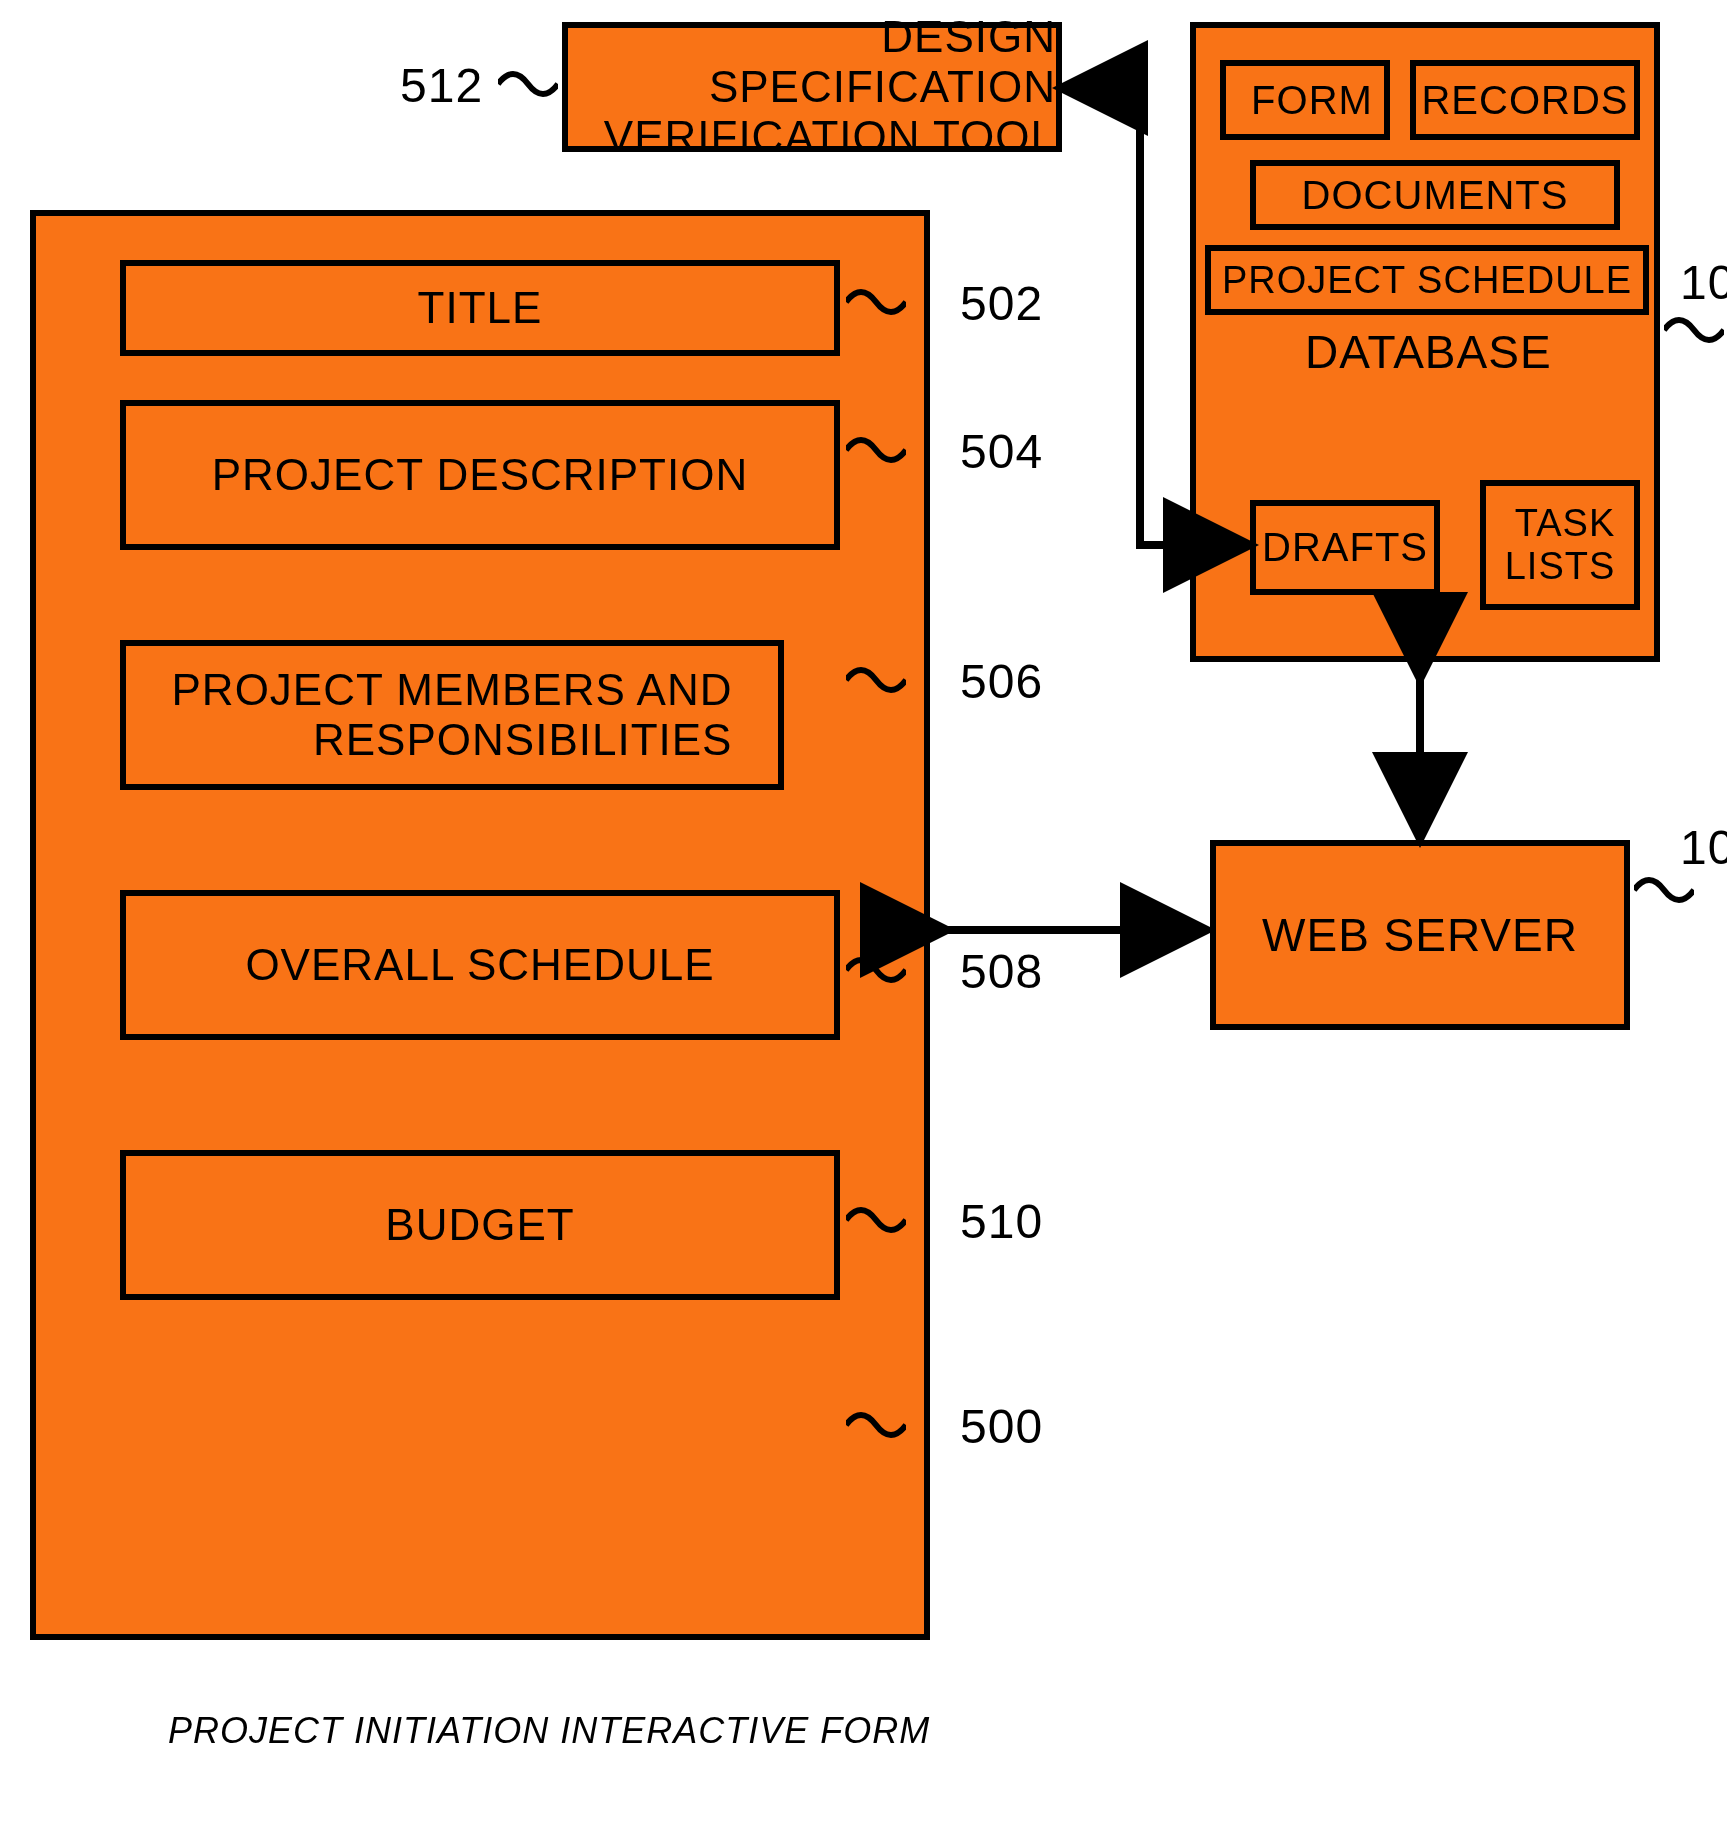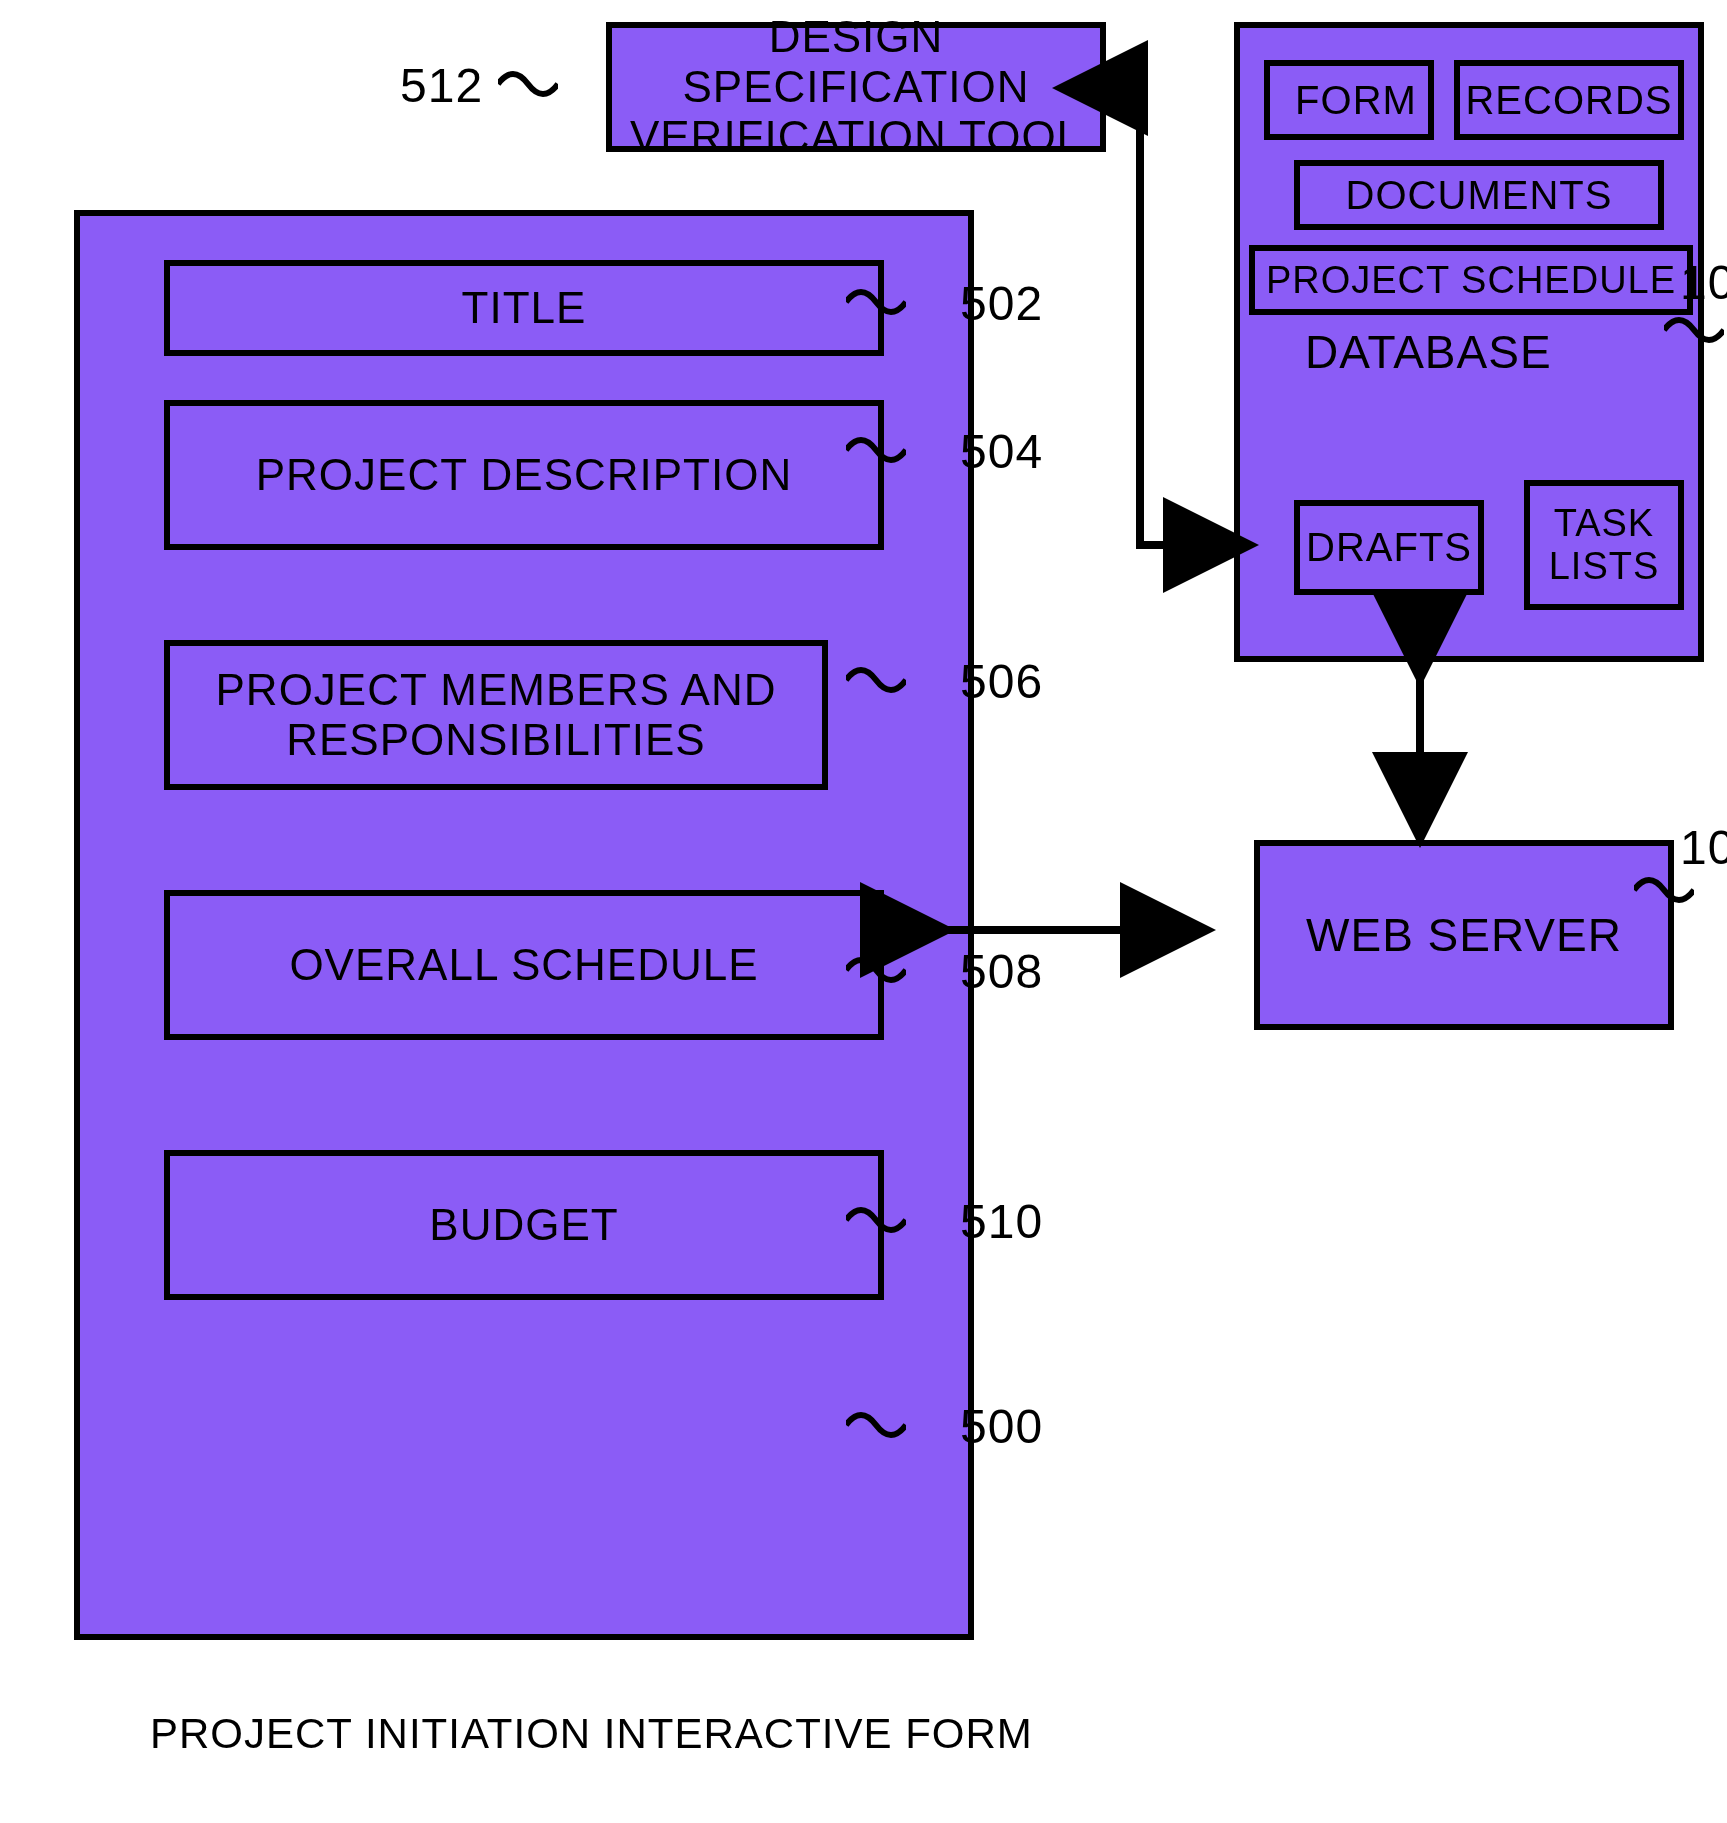--- a/index.html
+++ b/index.html
@@ -6,28 +6,27 @@
     html, body { width: 1727px; height: 1823px; }
     body {
       position: relative;
       background: #fff;
       font-family: Arial, Helvetica, sans-serif;
       color: #000;
     }
     .box {
       position: absolute;
       border: 6px solid #000;
-      background: #8b5cf6;
+      background: #f97316;
       display: flex;
       align-items: center;
       justify-content: center;
-      text-align: center;
+      text-align: right;
       font-size: 44px;
       letter-spacing: 1px;
-      margin-left: 44px;
     }
     .label {
       position: absolute;
       font-size: 48px;
       letter-spacing: 1px;
     }
     .squiggle {
       position: absolute;
       width: 60px;
       height: 40px;
@@ -96,21 +95,21 @@
 </div>
 <div class="label" style="left:960px; top:1194px;">510</div>
 
 <div class="squiggle" style="left:846px; top:1405px;">
   <svg width="60" height="40" viewBox="0 0 60 40">
       <path d="M0 20 Q15 0 30 20 T60 20" stroke="#000" stroke-width="6" fill="none"></path>
     </svg>
 </div>
 <div class="label" style="left:960px; top:1399px;">500</div>
 
-<div class="label" style="left:150px; top:1710px; font-size:42px;">PROJECT INITIATION INTERACTIVE FORM</div>
+<div class="label" style="left:168px; top:1710px; font-size:36px;font-style:italic;">PROJECT INITIATION INTERACTIVE FORM</div>
 
 <div class="box" style="left:1190px; top:22px; width:470px; height:640px; display:block;"></div>
 
 <div class="box" style="left:1220px; top:60px; width:170px; height:80px; font-size:40px;padding-left:14px;">FORM</div>
 <div class="box" style="left:1410px; top:60px; width:230px; height:80px; font-size:40px;">RECORDS</div>
 <div class="box" style="left:1250px; top:160px; width:370px; height:70px; font-size:40px;">DOCUMENTS</div>
 <div class="box" style="left:1205px; top:245px; width:444px; height:70px; font-size:38px;">PROJECT SCHEDULE</div>
 <div class="label" style="left:1305px; top:325px; font-size:46px;">DATABASE</div>
 <div class="box" style="left:1250px; top:500px; width:190px; height:95px; font-size:40px;">DRAFTS</div>
 <div class="box" style="left:1480px; top:480px; width:160px; height:130px; font-size:38px; white-space:pre-line;">TASK

